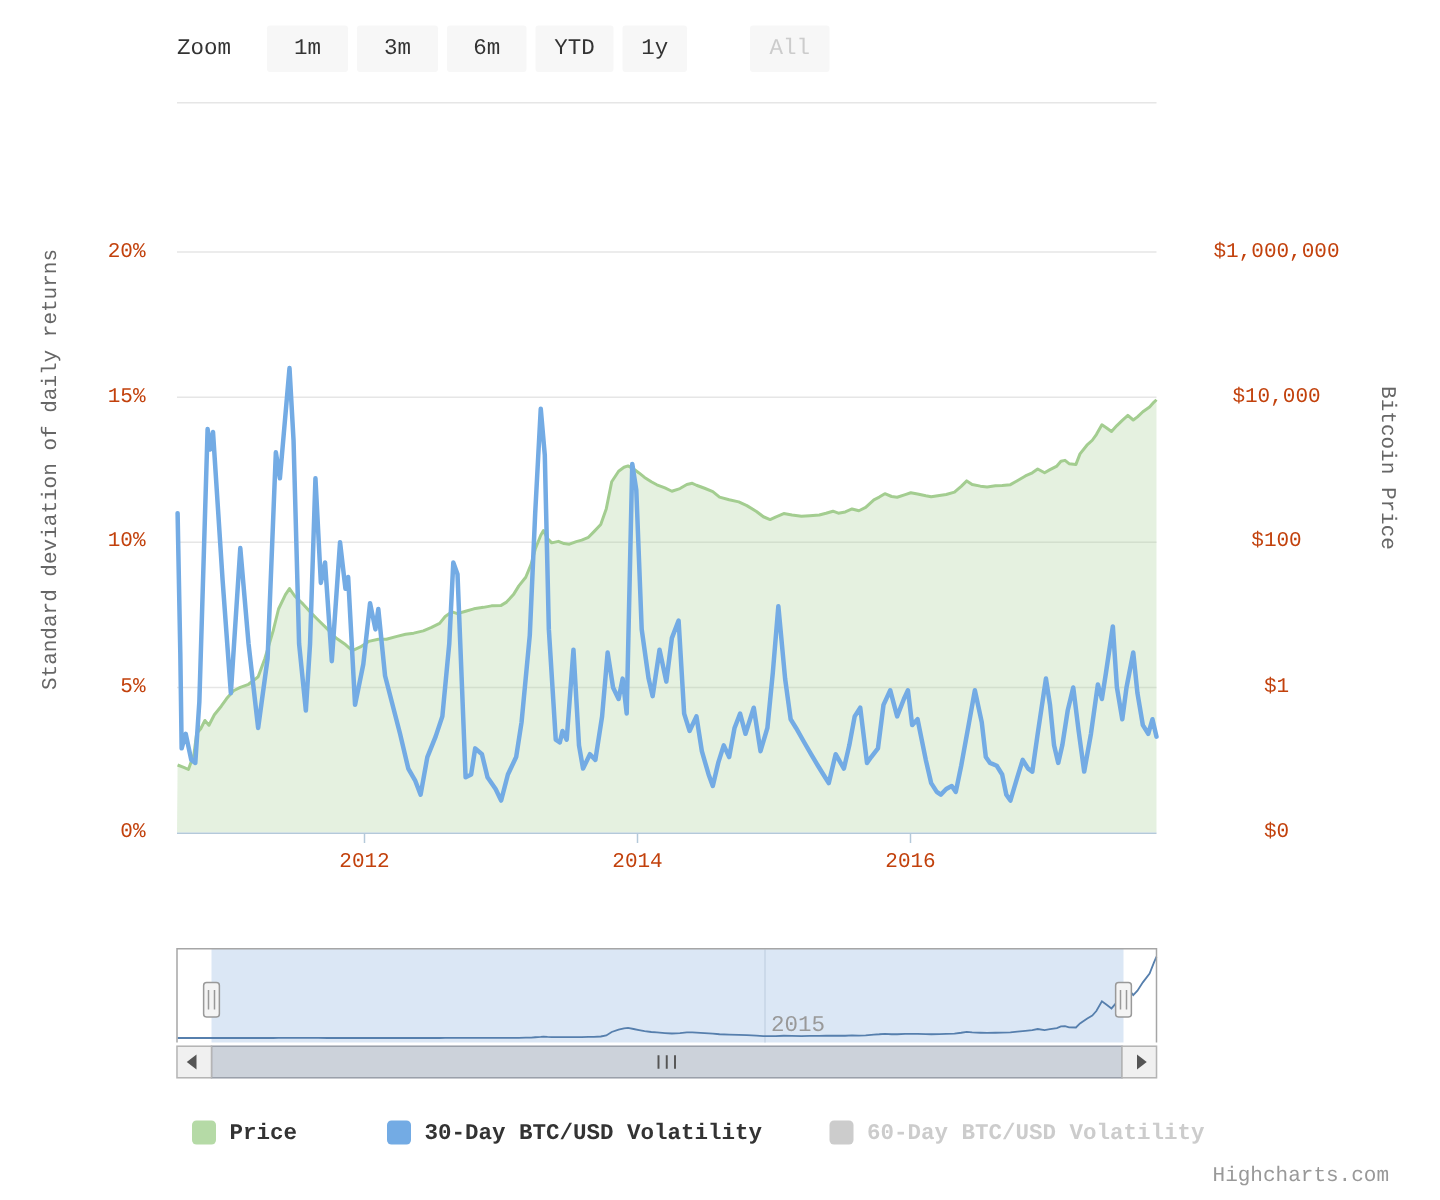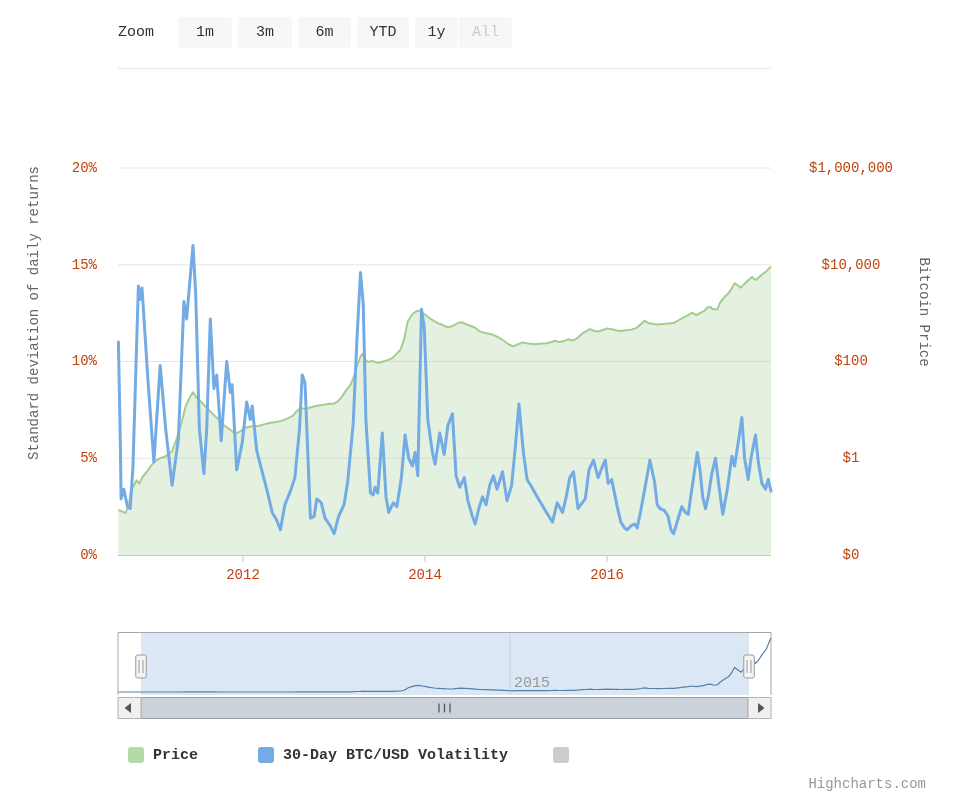--- a/index.html
+++ b/index.html
@@ -29,21 +29,21 @@
 <body>
 
 <div class="stage">
 
   <div class="zoom-label">Zoom</div>
   <div class="btn" style="left:178px;width:54px;">1m</div>
   <div class="btn" style="left:238px;width:54px;">3m</div>
   <div class="btn" style="left:298px;width:53px;">6m</div>
   <div class="btn" style="left:357px;width:52px;">YTD</div>
   <div class="btn" style="left:415px;width:43px;">1y</div>
-  <div class="btn disabled" style="left:459px;width:53px;text-align:right;">All</div>
+  <div class="btn disabled" style="left:500px;width:53px;text-align:right;">All</div>
   <div class="divider"></div>
 
   <svg width="960" height="800">
 
     <g>
       <line x1="118" y1="168" x2="771" y2="168" stroke="#e6e6e6" stroke-width="1"></line>
       <line x1="118" y1="264.8" x2="771" y2="264.8" stroke="#e6e6e6" stroke-width="1"></line>
       <line x1="118" y1="361.5" x2="771" y2="361.5" stroke="#e6e6e6" stroke-width="1"></line>
       <line x1="118" y1="458.3" x2="771" y2="458.3" stroke="#e6e6e6" stroke-width="1"></line>
     </g>
@@ -121,16 +121,17 @@
   <div class="legend-item" style="left:128px">
     <span class="swatch" style="background: rgb(181, 218, 166);"></span>
     <span>Price</span>
   </div>
   <div class="legend-item" style="left:258px">
     <span class="swatch" style="background: rgb(115, 171, 228);"></span>
     <span>30-Day BTC/USD Volatility</span>
   </div>
   <div class="legend-item disabled" style="left:553px">
     <span class="swatch" style="background: rgb(204, 204, 204);"></span>
+    <span>60-Day BTC/USD Volatility</span>
   </div>
 
   <div class="credits">Highcharts.com</div>
 </div>
 
 </body></html>

